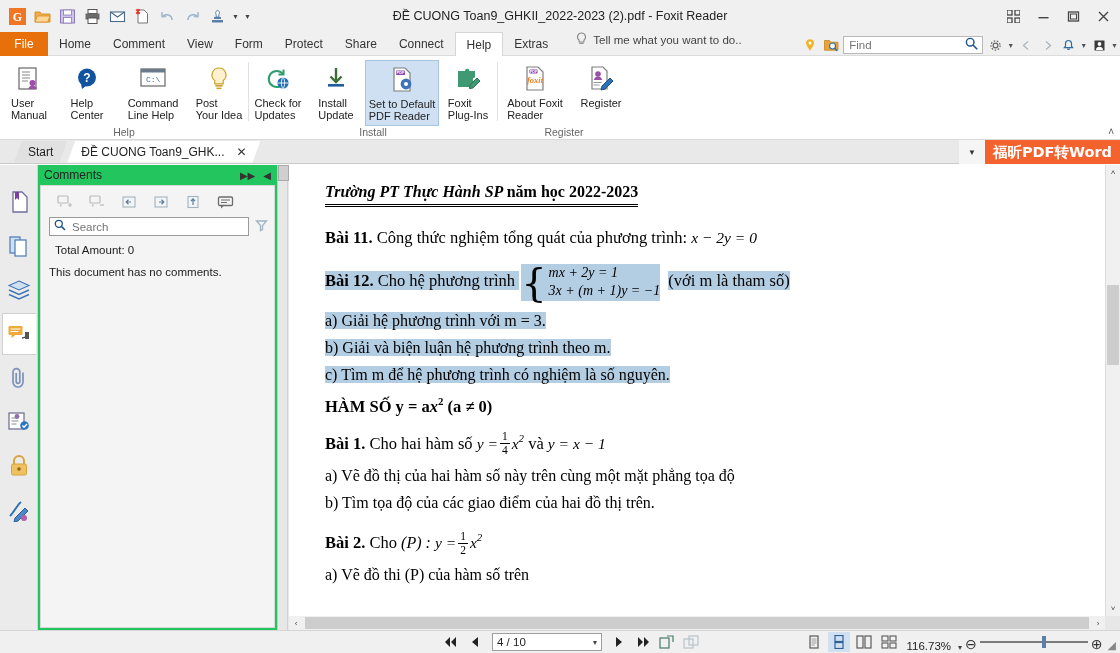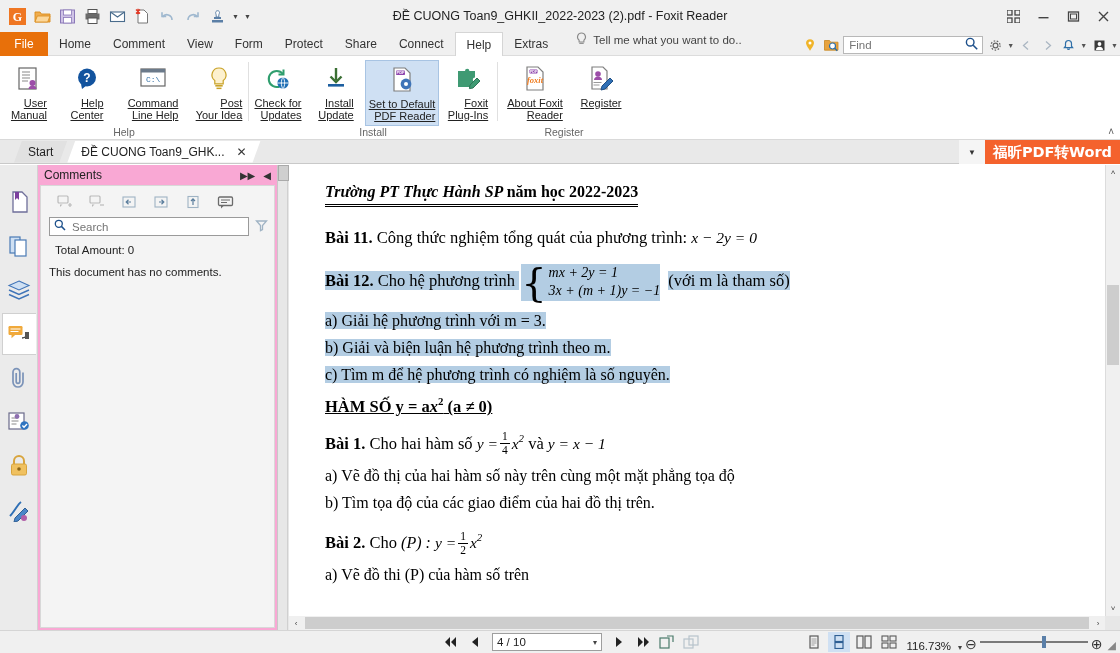--- a/index.html
+++ b/index.html
@@ -76,21 +76,21 @@
     text-align:center; font-size:10.5px; color:#666; height:13px; line-height:13px;
   }
   .sep{ width:1px; background:#e0e0e0; margin:6px 0 18px 0; }
   .rbtn{
     width:58px; display:flex; flex-direction:column; align-items:center;
     padding-top:3px; cursor:default;
   }
   .rbtn.wide{ width:74px; }
   .rbtn.sel{ background:#cfe0f3; border:1px solid #a8c4e3; }
   .rbtn-ic{ height:32px; display:flex; align-items:center; justify-content:center;}
-  .rbtn-tx{ font-size:11px; color:#222; text-align:right; line-height:12px; margin-top:2px;text-decoration:underline;}
+  .rbtn-tx{ font-size:11px; color:#222; text-align:left; line-height:12px; margin-top:2px;}
   .ribbon-collapse{ position:absolute; right:6px; bottom:2px; font-size:10px; color:#555;}
 
   
   .tabstrip{
     height:24px; background:#e9e9e9; display:flex; align-items:center;
     position:relative; border-bottom:1px solid #c9c9c9;
   }
   .doctab{
     height:22px; display:flex; align-items:center; font-size:12px;
     color:#222; padding:0 14px; position:relative;
@@ -118,21 +118,21 @@
     display:flex; flex-direction:column; align-items:center; padding-top:16px;
   }
   .rail-btn{
     width:34px;height:42px;display:flex;align-items:center;justify-content:center;
     margin-bottom:2px;
   }
   .rail-btn.active{ background:#ffffff; border:1px solid #d0d0d0; border-right:none;}
 
   
   .cpanel{
-    width:240px; background:#f9a8d4; border-right:1px solid #c8c8c8;
+    width:240px; background:#22c55e; border-right:1px solid #c8c8c8;
     display:flex; flex-direction:column;
   }
   .cpanel-head{
     height:20px; display:flex; align-items:center; padding:0 6px;
     font-size:12px; color:#222; position:relative;
   }
   .cpanel-head .hdr-ic{ position:absolute; display:flex; gap:8px; right:6px; font-size:10px; color:#333;}
   .cpanel-body{
     flex:1; background:#f4f4f4; border:1px solid #d8d8d8; margin:0 2px 2px 2px;
     display:flex; flex-direction:column;
@@ -706,21 +706,21 @@
                 <span class="eqline mathit">mx + 2y = 1</span>
                 <span class="eqline mathit">3x + (m + 1)y = −1</span>
               </span>
             </span><span class="hl" style="margin-left:6px;">(với m là tham số)</span>
         </div>
 
         <div class="pline sub-a" style="margin:4px 0;"><span class="hl">a) Giải hệ phương trình với m = 3.</span></div>
         <div class="pline sub-a" style="margin:4px 0;"><span class="hl">b) Giải và biện luận hệ phương trình theo m.</span></div>
         <div class="pline sub-a" style="margin:4px 0;"><span class="hl">c) Tìm m để hệ phương trình có nghiệm là số nguyên.</span></div>
 
-        <div class="pline b" style="margin:8px 0 4px 0;text-decoration:underline;"><span>HÀM SỐ y = a</span><span class="mathit">x</span><sup>2</sup><span> (a ≠ 0)</span></div>
+        <div class="pline b" style="margin:8px 0 4px 0;"><span>HÀM SỐ y = a</span><span class="mathit">x</span><sup>2</sup><span> (a ≠ 0)</span></div>
 
         <div class="pline" style="margin:12px 0 6px 0;">
           <span class="b">Bài 1.</span><span> Cho hai hàm số </span><span class="mathit" style="font-size:15.5px">y =</span><span class="frac">
               <span class="num">1</span>
               <span class="den">4</span>
             </span><span class="mathit" style="font-size:15.5px">x</span><sup class="mathit">2</sup><span> và </span><span class="mathit" style="font-size:15.5px">y = x − 1</span>
         </div>
 
         <div class="pline sub-a2" style="margin:4px 0;">a)  Vẽ đồ thị của hai hàm số này trên cùng một mặt phẳng tọa độ</div>
         <div class="pline sub-a2" style="margin:4px 0;">b)  Tìm tọa độ của các giao điểm của hai đồ thị trên.</div>

